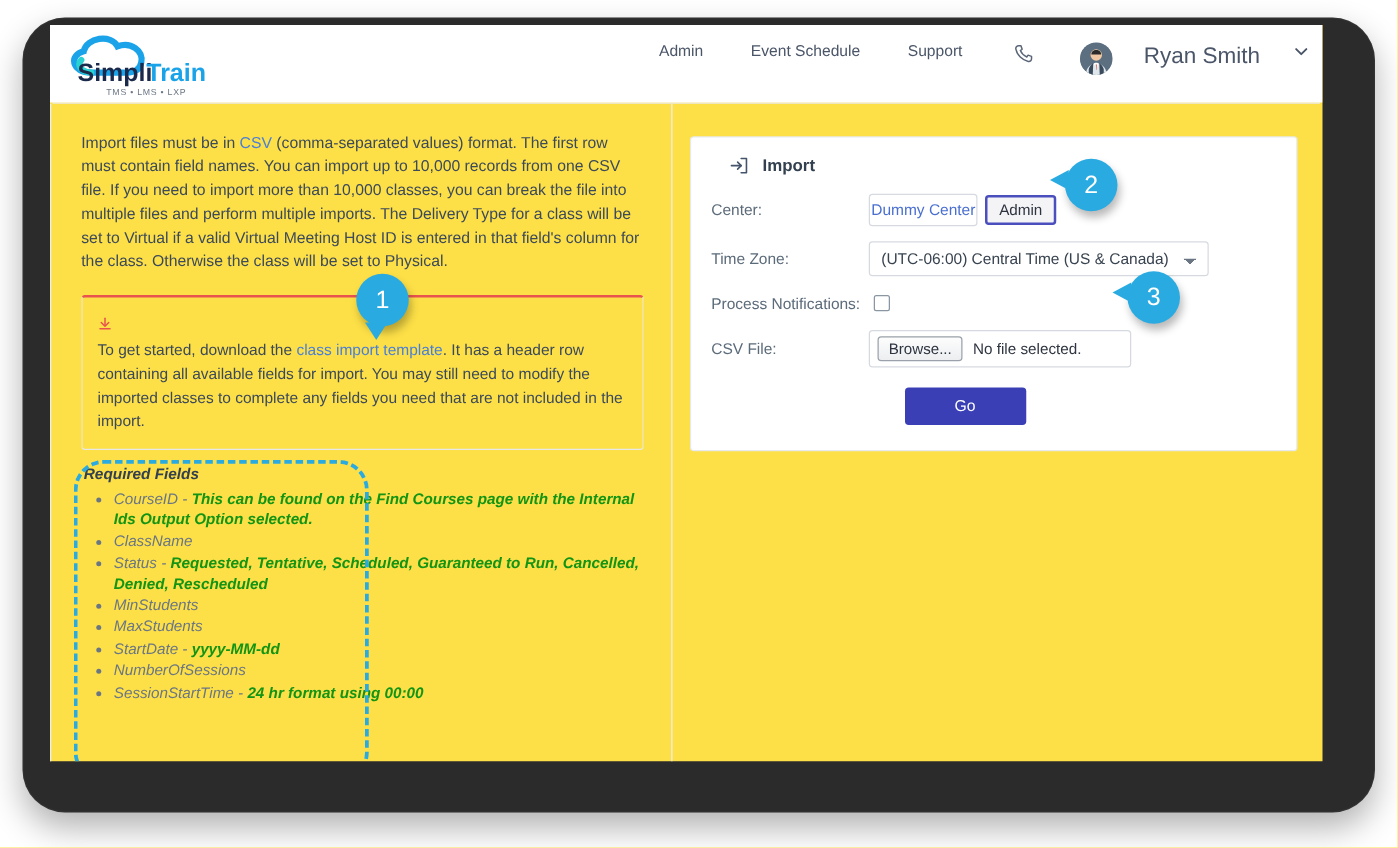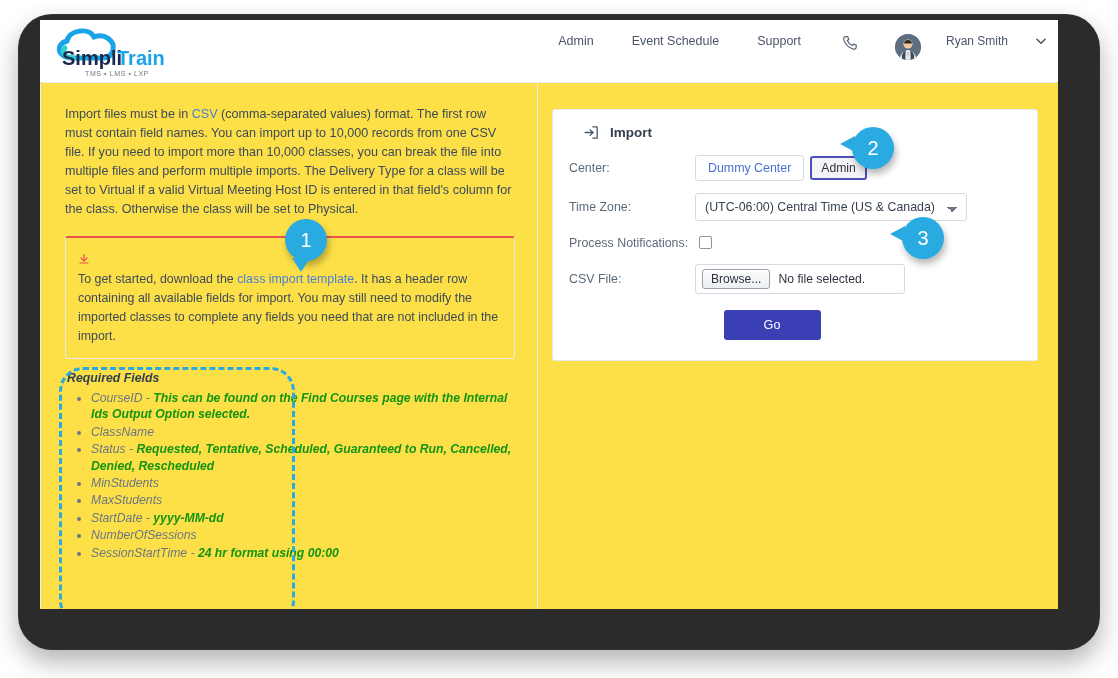--- a/index.html
+++ b/index.html
@@ -34,21 +34,21 @@
   .nav{position:absolute;right:10px;top:14px;display:flex;align-items:flex-start;gap:16px;}
   .nav a{
     color:#4a5568;font-size:12.5px;text-decoration:none;margin-left:22px;
     white-space:nowrap;
   }
   .nav .phone{margin-left:24px;color:#5a6678;display:flex;align-items:center;}
   .avatar{
     margin-left:20px;width:26px;height:26px;border-radius:50%;
     background:#6d7c8c;overflow:hidden;position:relative;flex:0 0 auto;
   }
-  .uname{margin-left:9px;color:#4a5568;font-size:12px;white-space:nowrap;}
+  .uname{margin-left:9px;color:#4a5568;font-size:18px;white-space:nowrap;}
   .chev{margin-left:10px;color:#4a5568;display:flex;align-items:center;}
 
   .hdr-rule{height:1px;background:#e8eaed;margin:0 2px;}
 
   
   .content{position:relative;display:flex;height:527px;}
   .left-col{
     position:relative;width:498px;border-left:1px solid #ebedf0;
     border-right:1px solid #ebedf0;padding:14px 22px 0 24px;box-sizing:border-box;
   }
@@ -90,21 +90,21 @@
   
   .imp-card{
     border:1px solid #e7e9ec;border-radius:3px;background:#fff;
     padding:14px 18px 20px 16px;box-sizing:border-box;margin-top:12px;
   }
   .frm{margin-top:14px;}
   .frow{display:flex;align-items:center;margin-bottom:12px;}
   .flab{width:126px;font-size:12.4px;color:#5c6b7a;flex:0 0 auto;}
   .ctr-box{
     border:1px solid #d6dae0;border-radius:3px;background:#fff;
-    padding:5px 12px;font-size:12.4px;color:#4a6fd0;
+    padding:5px 1px;font-size:12.4px;color:#4a6fd0;
   }
   .choose-btn{
     margin-left:6px;border:2px solid #4b4fbe;border-radius:3px;background:#f4f4f6;
     padding:3px 9px;font-size:12.2px;color:#2e3440;cursor:pointer;
     font-family:"Liberation Sans", sans-serif;
   }
   .sel{
     width:272px;border:1px solid #d6dae0;border-radius:3px;background:#fff;
     padding:6px 24px 6px 9px;font-size:12.4px;color:#384350;
     appearance:none;-webkit-appearance:none;

